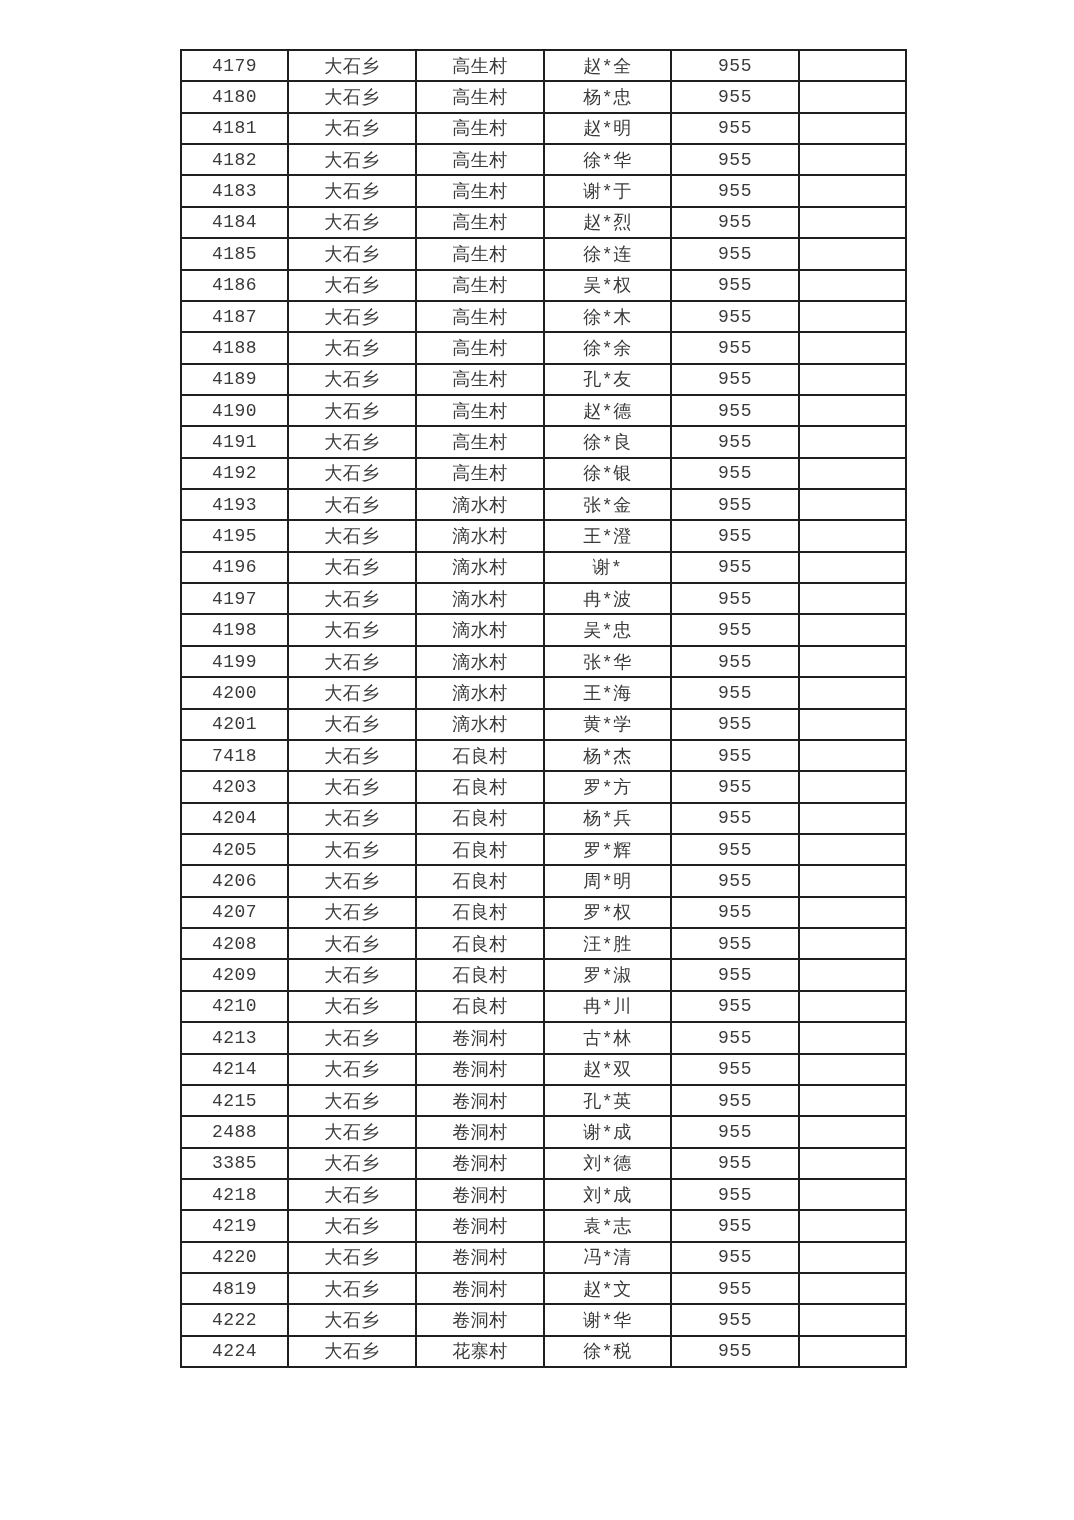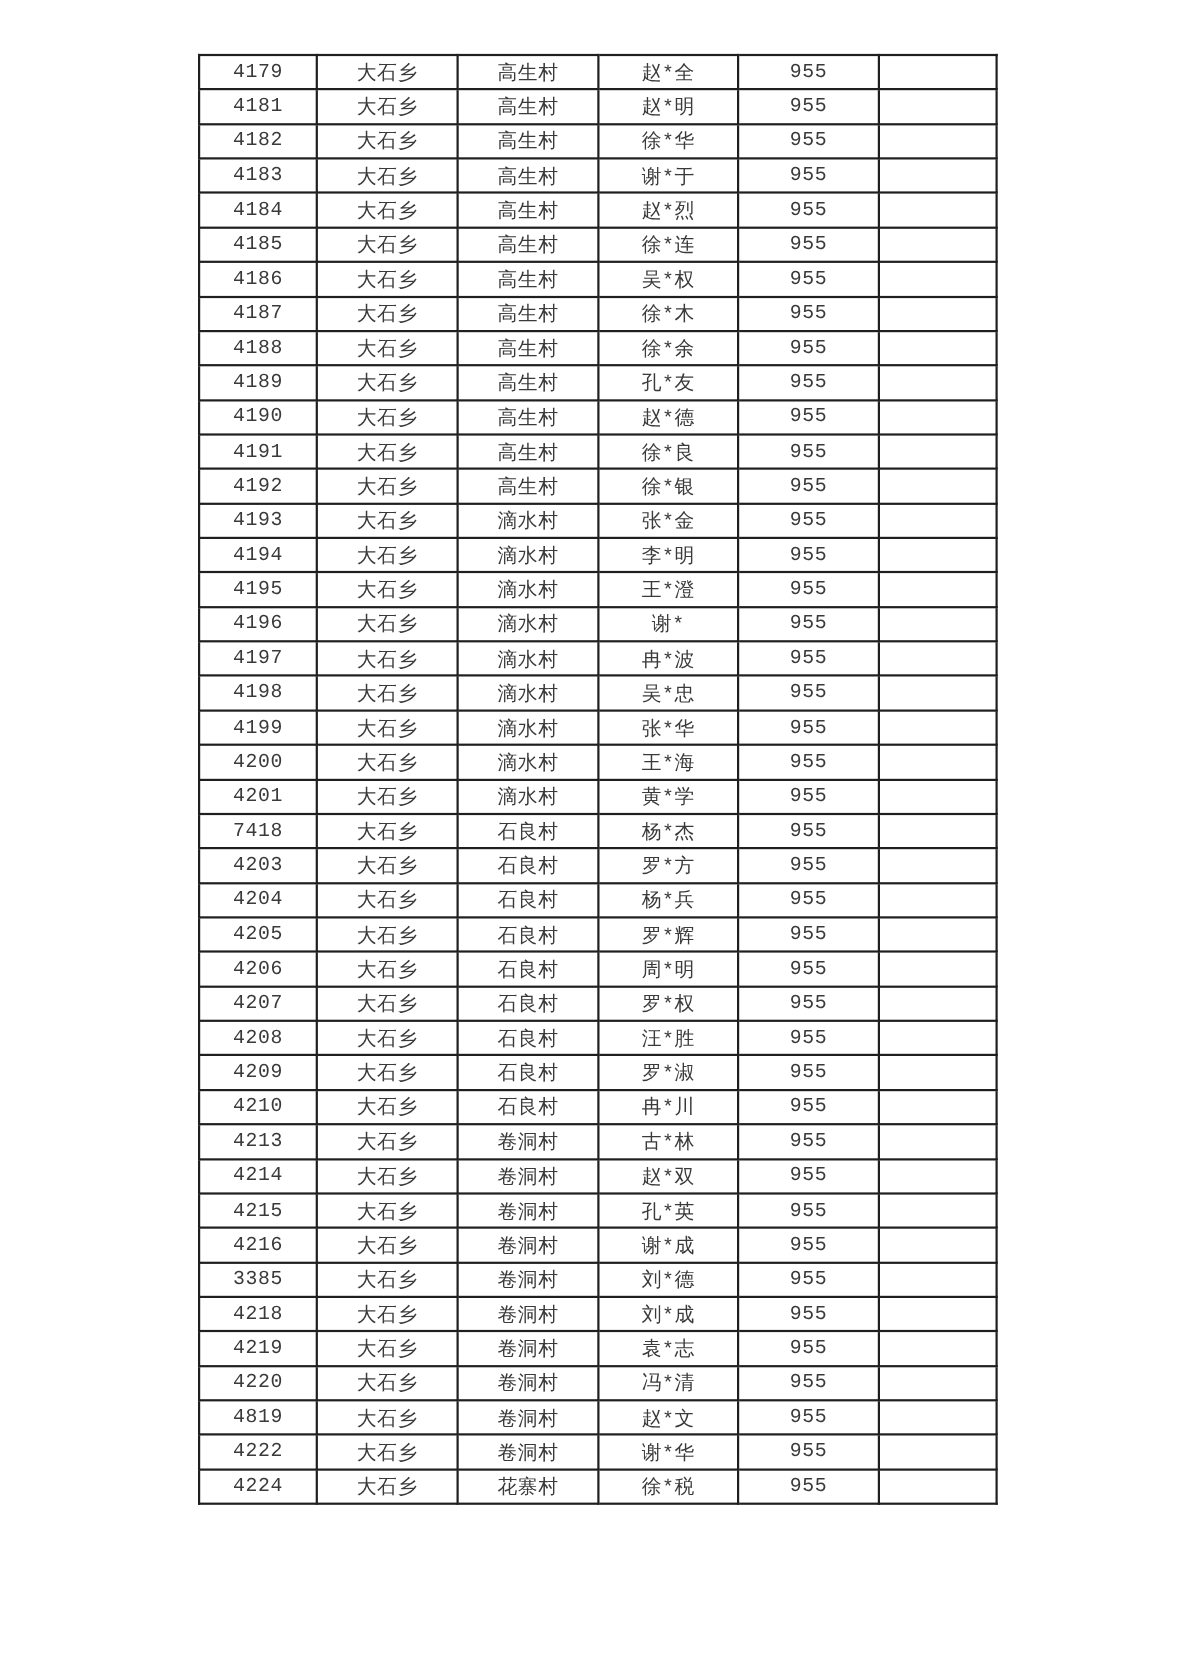--- a/index.html
+++ b/index.html
@@ -55,20 +55,28 @@
     <tbody>
         <tr>
           <td>4179</td>
           <td>大石乡</td>
           <td>高生村</td>
           <td>赵*全</td>
           <td>955</td>
           <td></td>
         </tr>
         <tr>
+          <td>4180</td>
+          <td>大石乡</td>
+          <td>高生村</td>
+          <td>杨*忠</td>
+          <td>955</td>
+          <td></td>
+        </tr>
+        <tr>
           <td>4181</td>
           <td>大石乡</td>
           <td>高生村</td>
           <td>赵*明</td>
           <td>955</td>
           <td></td>
         </tr>
         <tr>
           <td>4182</td>
           <td>大石乡</td>
@@ -159,28 +167,20 @@
         </tr>
         <tr>
           <td>4193</td>
           <td>大石乡</td>
           <td>滴水村</td>
           <td>张*金</td>
           <td>955</td>
           <td></td>
         </tr>
         <tr>
-          <td>4194</td>
-          <td>大石乡</td>
-          <td>滴水村</td>
-          <td>李*明</td>
-          <td>955</td>
-          <td></td>
-        </tr>
-        <tr>
           <td>4195</td>
           <td>大石乡</td>
           <td>滴水村</td>
           <td>王*澄</td>
           <td>955</td>
           <td></td>
         </tr>
         <tr>
           <td>4196</td>
           <td>大石乡</td>
@@ -319,21 +319,21 @@
         </tr>
         <tr>
           <td>4215</td>
           <td>大石乡</td>
           <td>卷洞村</td>
           <td>孔*英</td>
           <td>955</td>
           <td></td>
         </tr>
         <tr>
-          <td>4216</td>
+          <td>2488</td>
           <td>大石乡</td>
           <td>卷洞村</td>
           <td>谢*成</td>
           <td>955</td>
           <td></td>
         </tr>
         <tr>
           <td>3385</td>
           <td>大石乡</td>
           <td>卷洞村</td>

